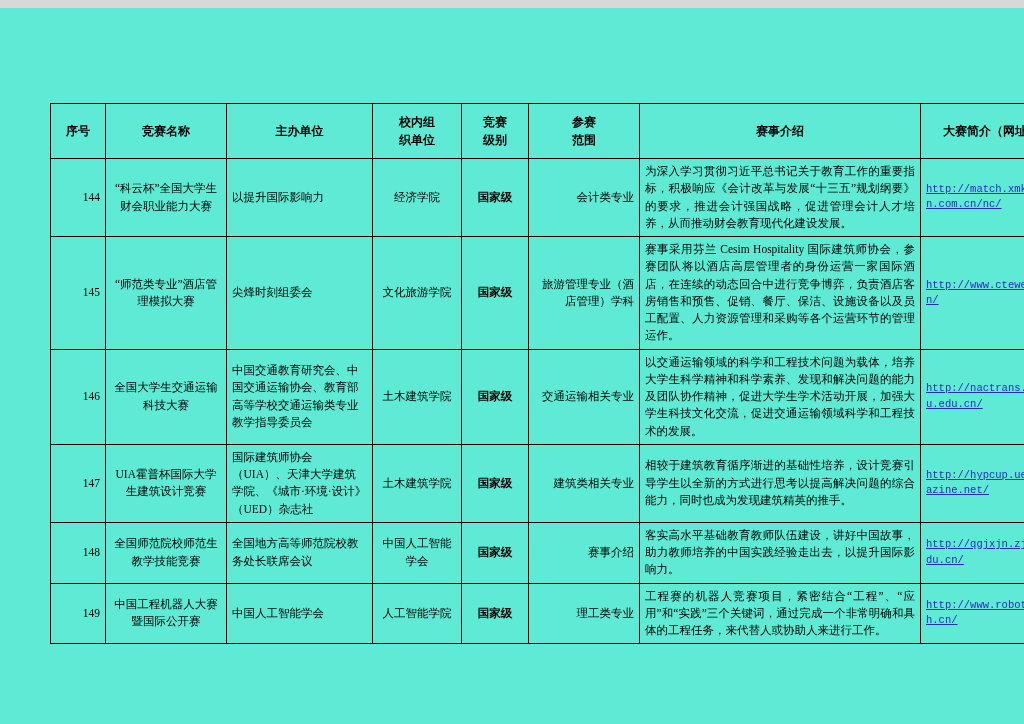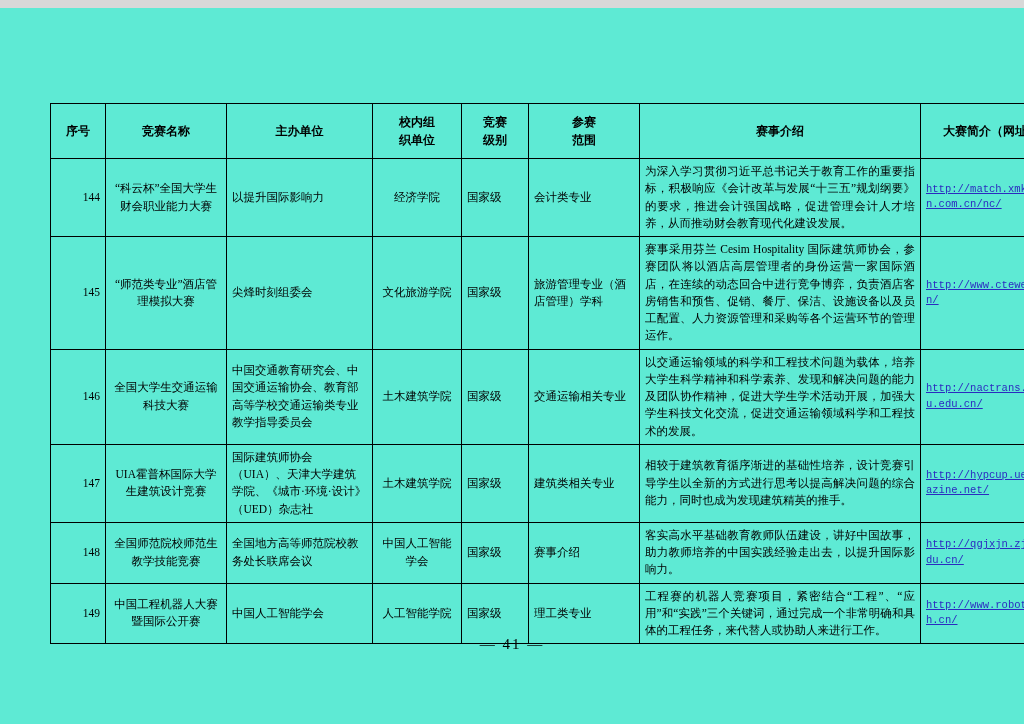--- a/index.html
+++ b/index.html
@@ -40,22 +40,22 @@
   table.doc-table th {
     text-align: center;
     font-weight: bold;
     font-size: 12px;
     height: 46px;
   }
   .c-seq   { width: 44px;  text-align: right; }
   .c-name  { width: 110px; text-align: center; }
   .c-org   { width: 135px; text-align: left; }
   .c-unit  { width: 78px;  text-align: center; }
-  .c-level { width: 56px;  text-align: left; }
-  .c-scope { width: 100px; text-align: left; }
+  .c-level { width: 56px;  text-align: center; font-weight: bold; }
+  .c-scope { width: 100px; text-align: right; }
   .c-intro { width: 270px; text-align: justify; text-justify: inter-ideograph; }
   .c-url   { width: 130px; text-align: left; }
 
   .c-intro.cell-body {
     font-family: "Liberation Serif", "DejaVu Serif", serif;
   }
   .url-link {
     color: #2b2bc0;
     text-decoration: underline;
     font-family: "Liberation Mono", "DejaVu Sans Mono", monospace;
@@ -158,15 +158,14 @@
           <td class="c-unit">人工智能学院</td>
           <td class="c-level">国家级</td>
           <td class="c-scope">理工类专业</td>
           <td class="c-intro cell-body">工程赛的机器人竞赛项目，紧密结合“工程”、“应用”和“实践”三个关键词，通过完成一个非常明确和具体的工程任务，来代替人或协助人来进行工作。</td>
           <td class="c-url"><a class="url-link" href="#">http://www.robotmatch.cn/</a></td>
         </tr>
       </tbody>
     </table>
   </div>
 
-  <div class="page-number">— 41 —</div>
 
 </div>
 
 </body></html>

